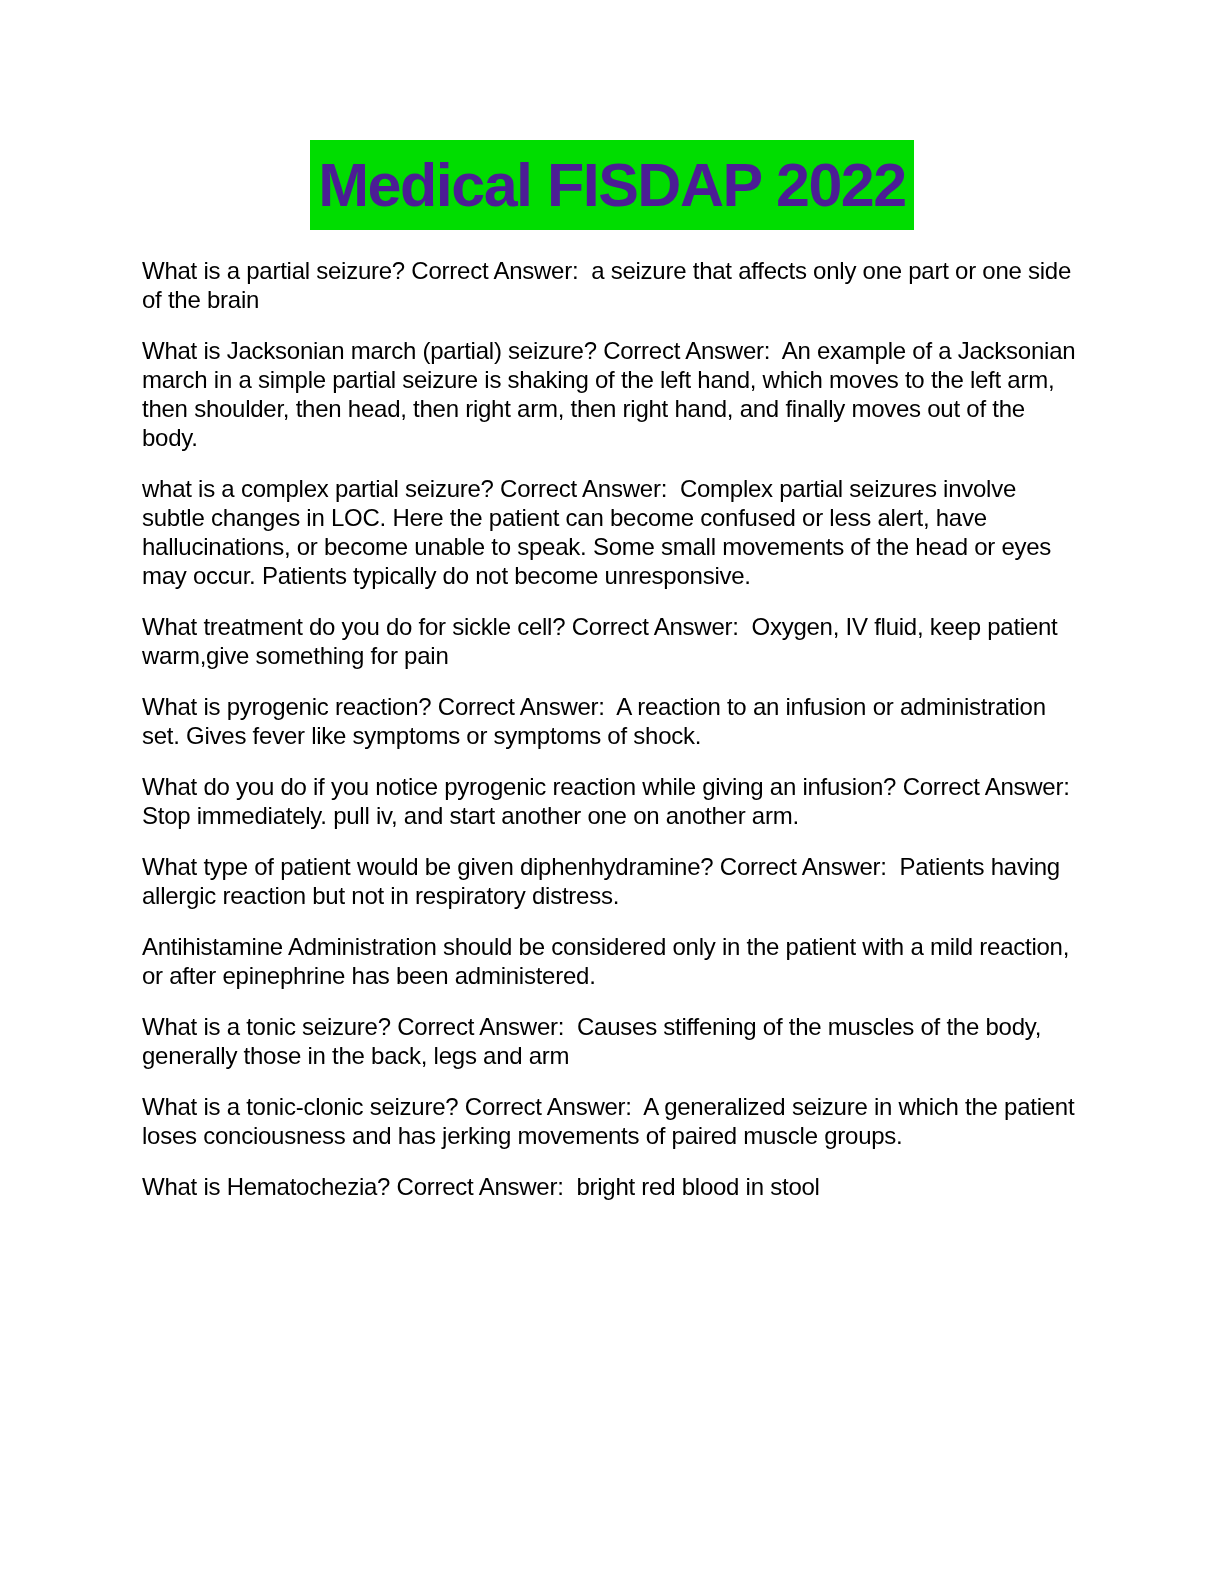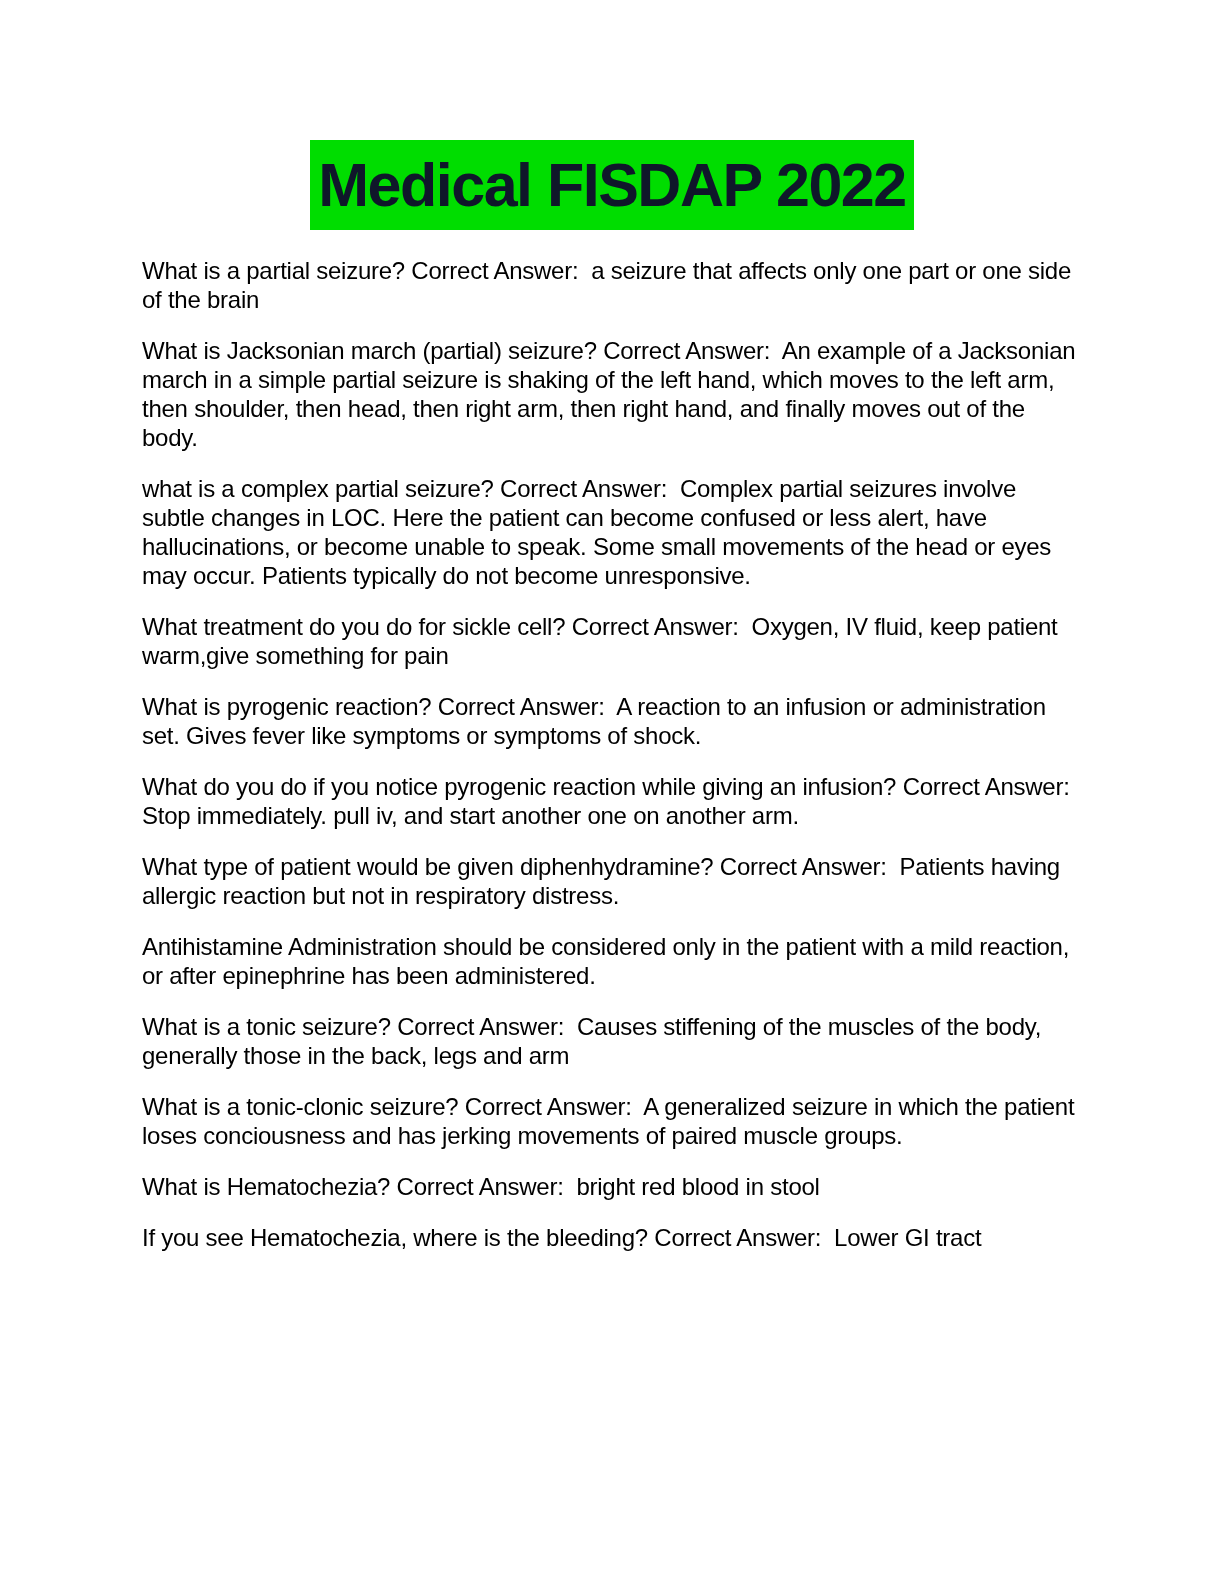--- a/index.html
+++ b/index.html
@@ -45,31 +45,30 @@
     margin: 0 0 22px 0;
     white-space: pre-wrap;
   }
 </style>
 </head>
 <body>
 
 <div class="page">
 
   <div class="title-row">
-    <h1 style="margin:0; display:inline; font-size:0;"><span class="title-highlight" style="background-color: rgb(0, 221, 0); color: #0f172a;">Medical FISDAP 2022</span></h1>
+    <h1 style="margin:0; display:inline; font-size:0;"><span class="title-highlight" style="background-color: rgb(0, 221, 0); color: #4c1d95;">Medical FISDAP 2022</span></h1>
   </div>
 
   <div class="content">
     <p class="qa">What is a partial seizure? Correct Answer:  a seizure that affects only one part or one side of the brain</p>
     <p class="qa">What is Jacksonian march (partial) seizure? Correct Answer:  An example of a Jacksonian march in a simple partial seizure is shaking of the left hand, which moves to the left arm, then shoulder, then head, then right arm, then right hand, and finally moves out of the body.</p>
     <p class="qa">what is a complex partial seizure? Correct Answer:  Complex partial seizures involve subtle changes in LOC. Here the patient can become confused or less alert, have hallucinations, or become unable to speak. Some small movements of the head or eyes may occur. Patients typically do not become unresponsive.</p>
     <p class="qa">What treatment do you do for sickle cell? Correct Answer:  Oxygen, IV fluid, keep patient warm,give something for pain</p>
     <p class="qa">What is pyrogenic reaction? Correct Answer:  A reaction to an infusion or administration set. Gives fever like symptoms or symptoms of shock.</p>
     <p class="qa">What do you do if you notice pyrogenic reaction while giving an infusion? Correct Answer:  Stop immediately. pull iv, and start another one on another arm.</p>
     <p class="qa">What type of patient would be given diphenhydramine? Correct Answer:  Patients having allergic reaction but not in respiratory distress.</p>
     <p class="qa">Antihistamine Administration should be considered only in the patient with a mild reaction, or after epinephrine has been administered.</p>
     <p class="qa">What is a tonic seizure? Correct Answer:  Causes stiffening of the muscles of the body, generally those in the back, legs and arm</p>
     <p class="qa">What is a tonic-clonic seizure? Correct Answer:  A generalized seizure in which the patient loses conciousness and has jerking movements of paired muscle groups.</p>
     <p class="qa">What is Hematochezia? Correct Answer:  bright red blood in stool</p>
-    <p class="qa">If you see Hematochezia, where is the bleeding? Correct Answer:  Lower GI tract</p>
   </div>
 
 </div>
 
 </body></html>

